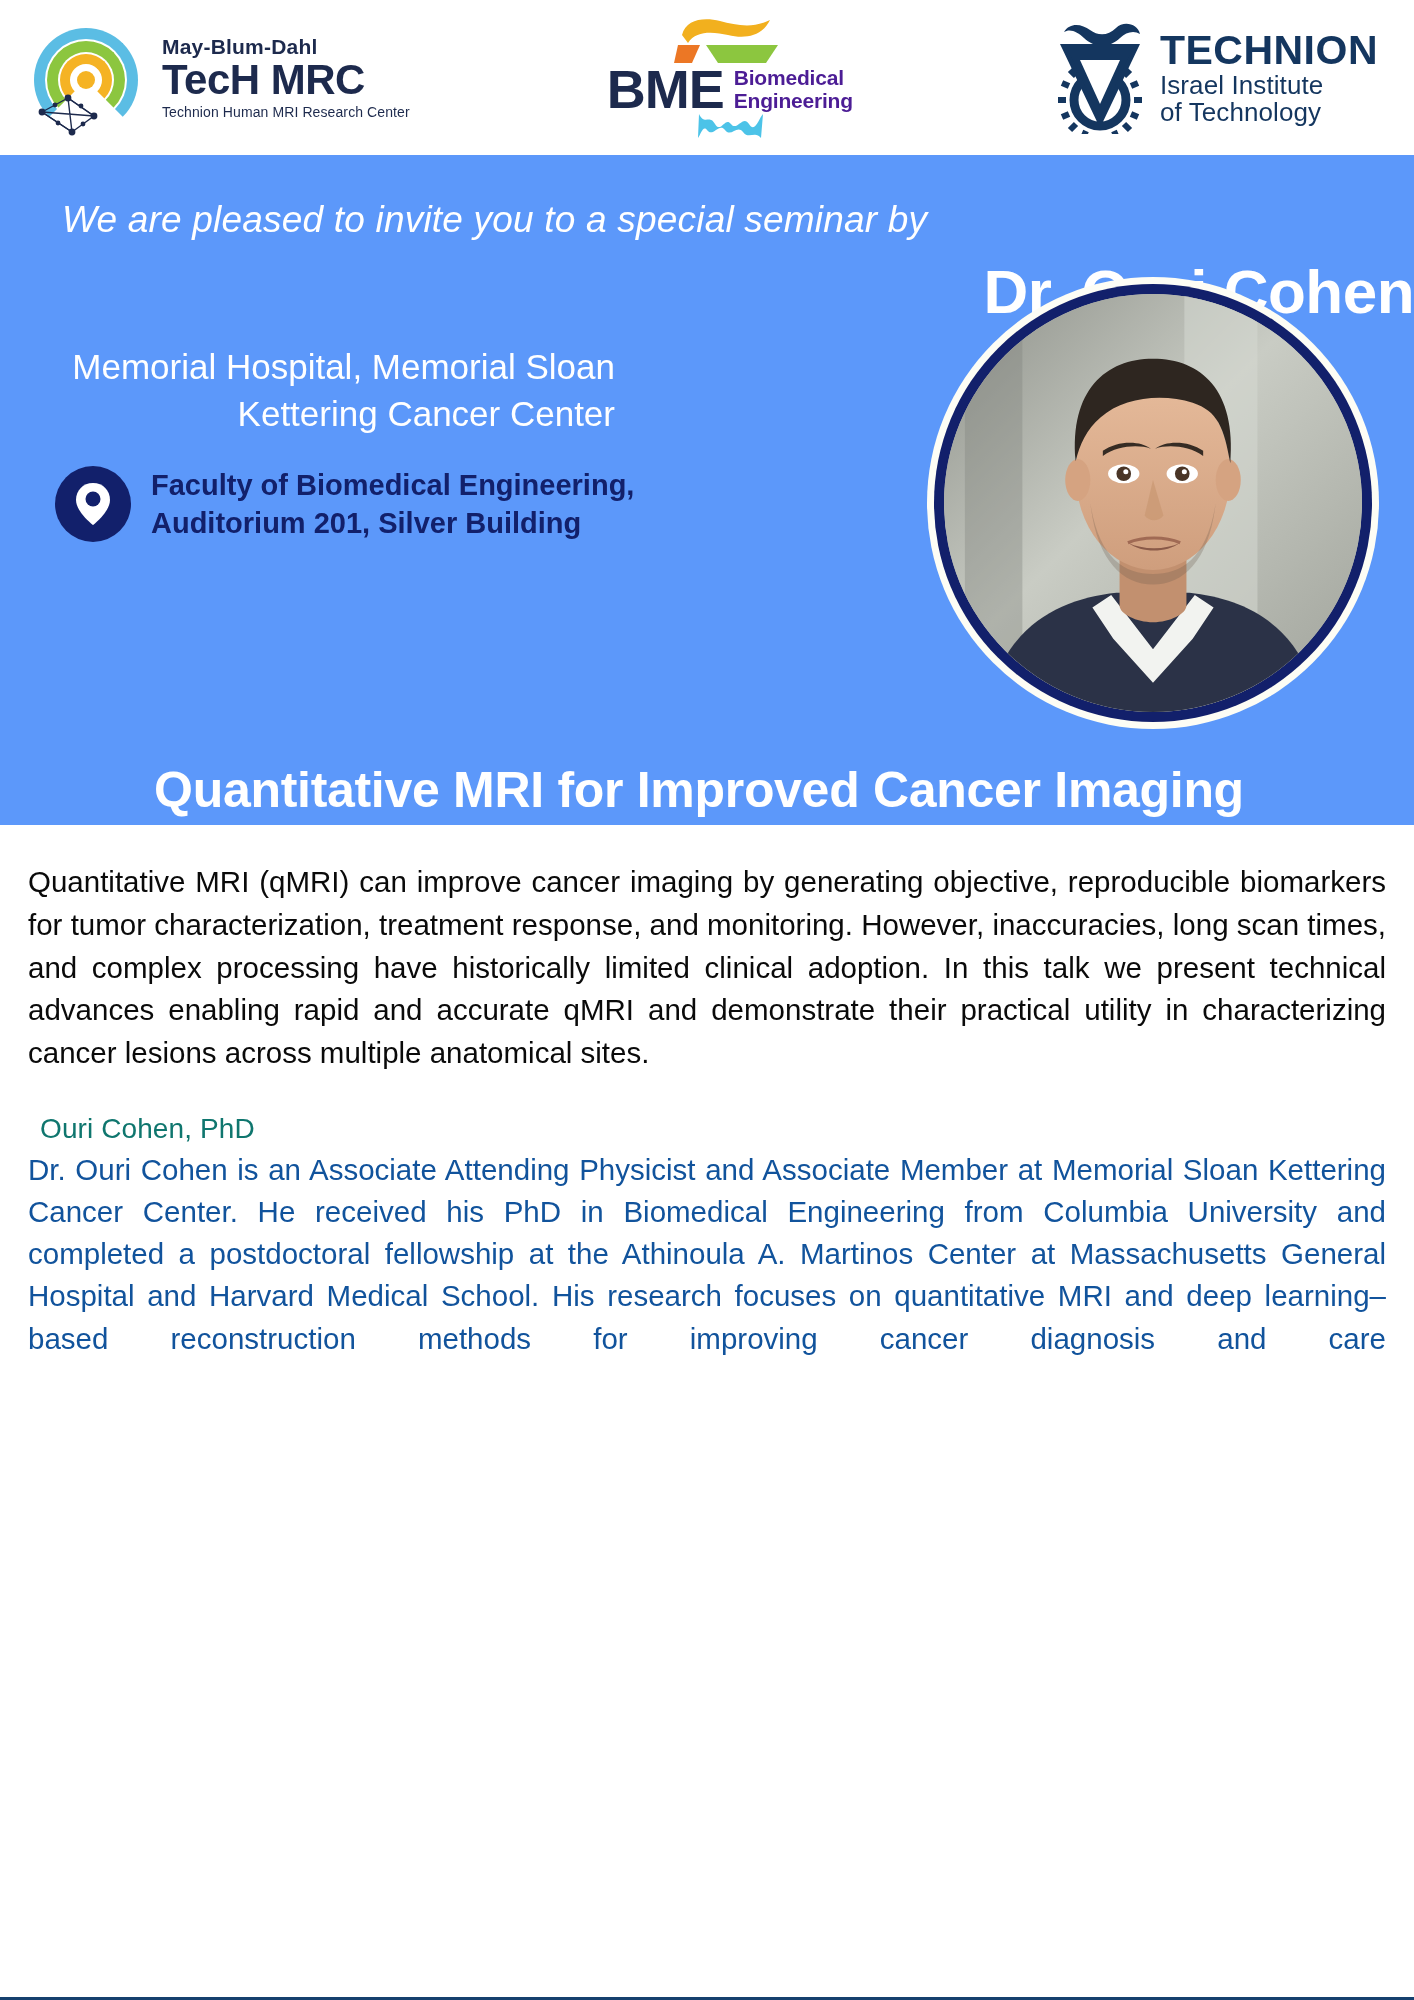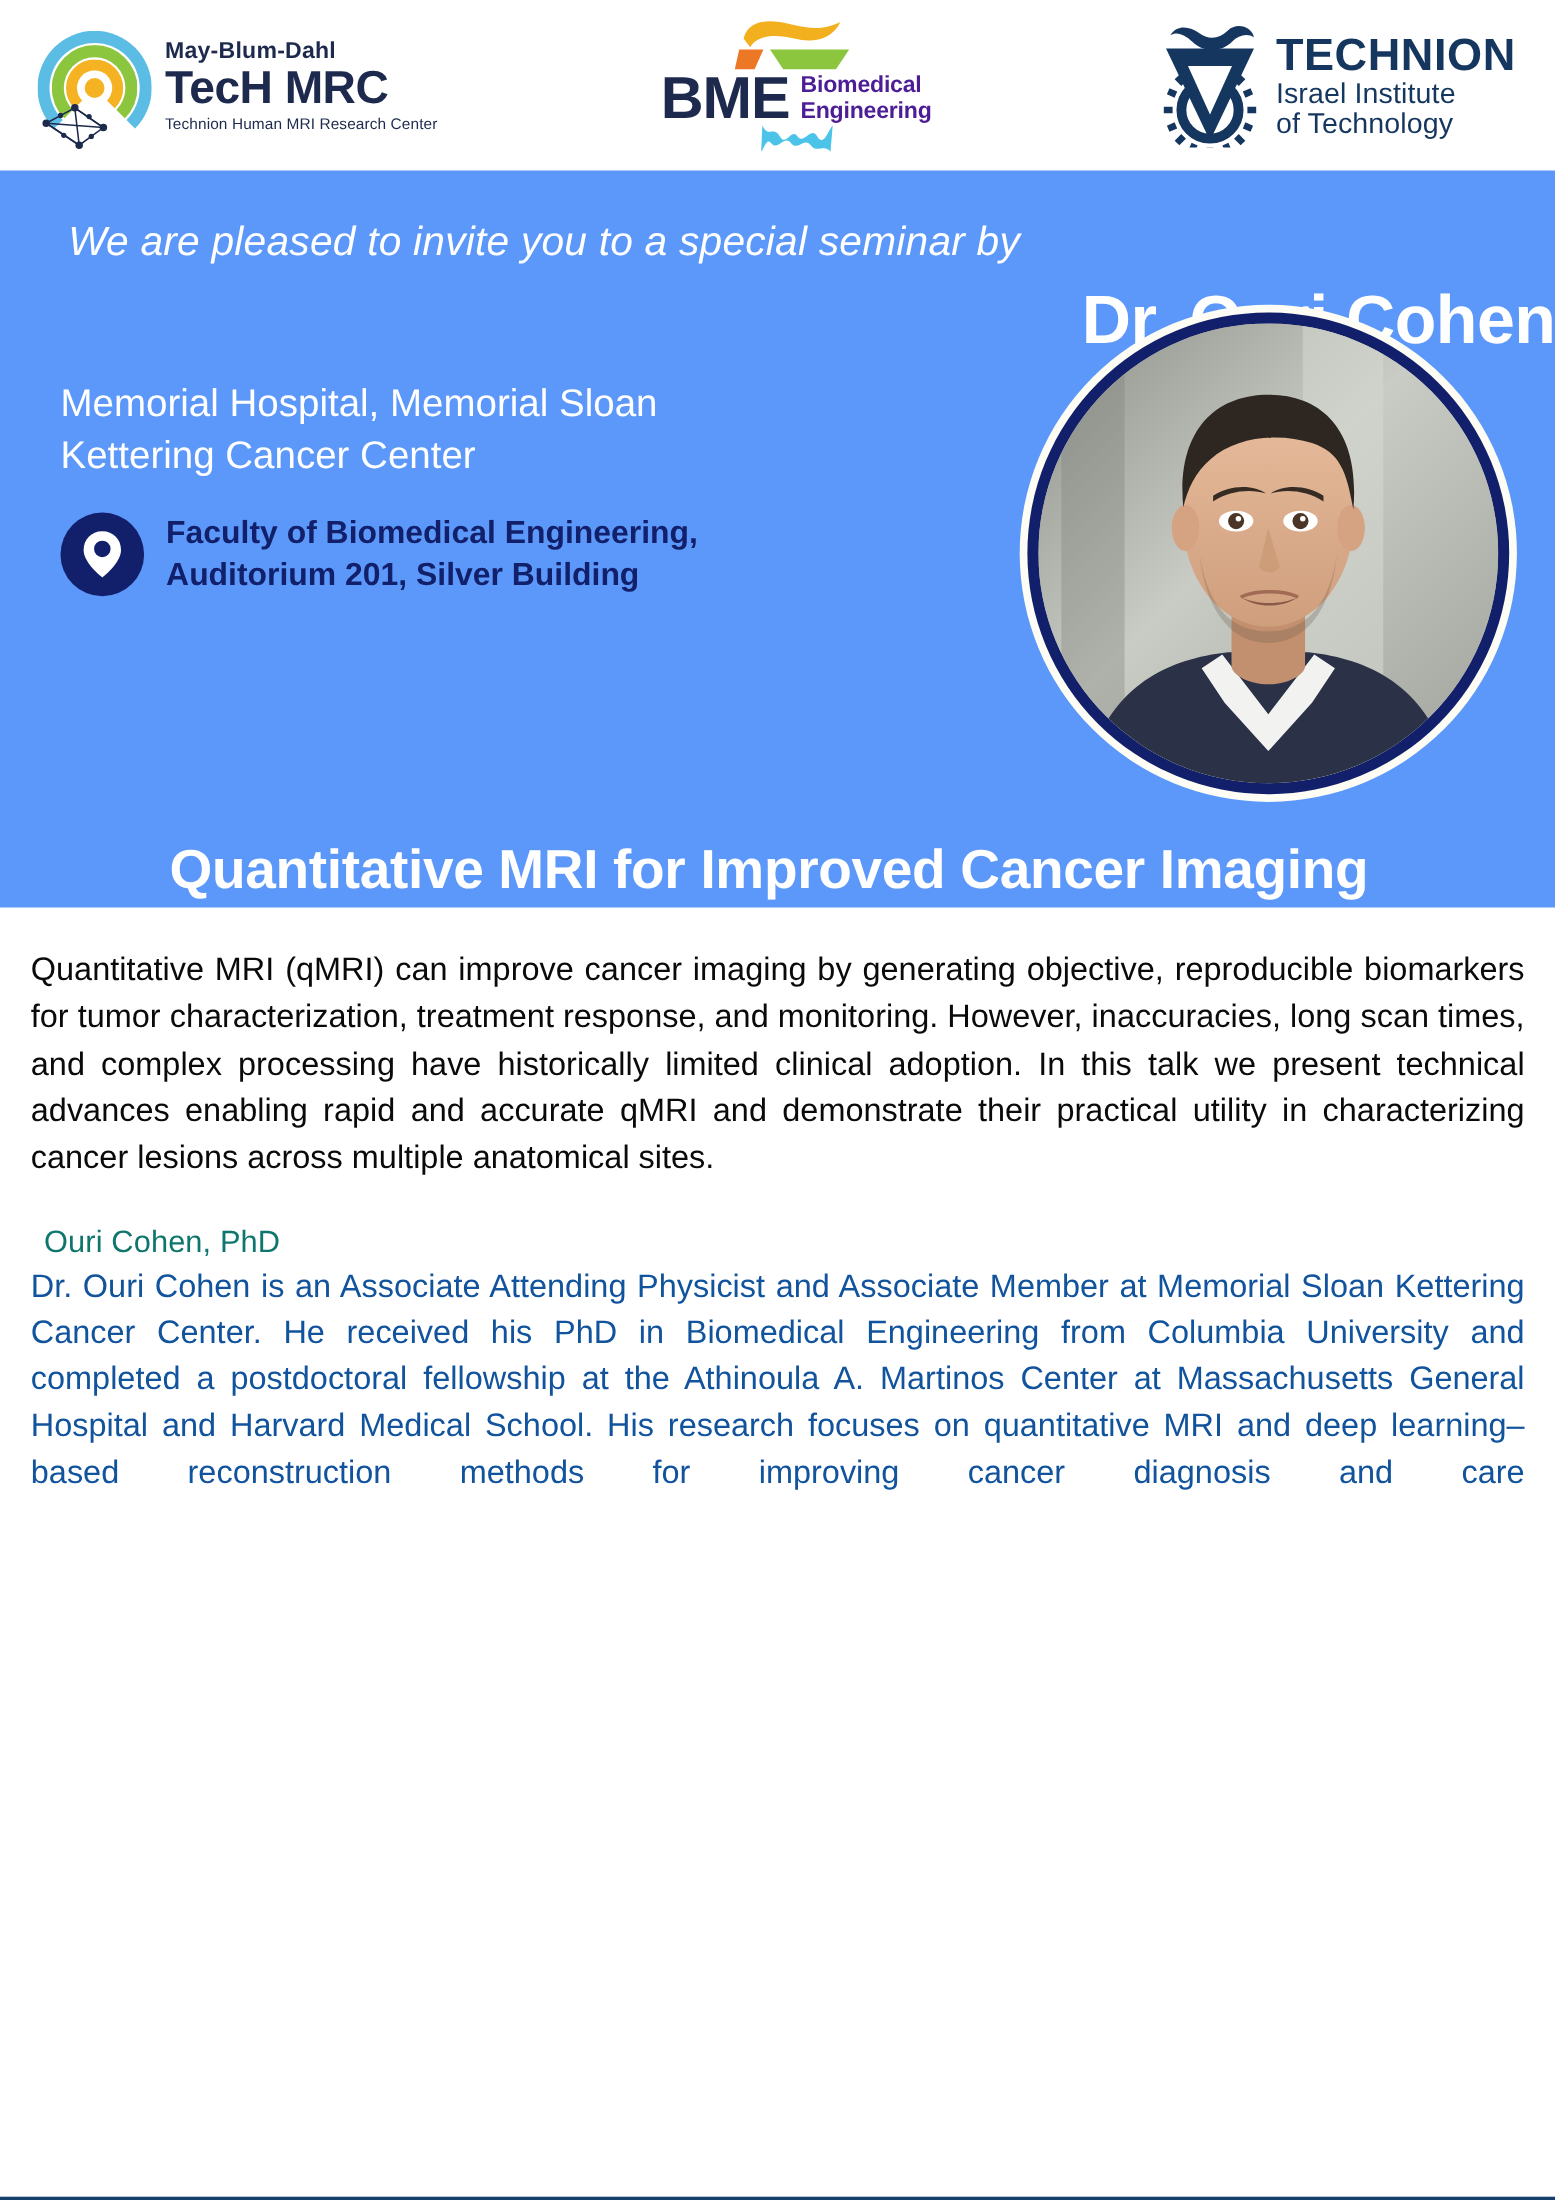--- a/index.html
+++ b/index.html
@@ -20,21 +20,21 @@
     background: #ffffff;
     display: flex;
     align-items: center;
     justify-content: space-between;
     padding: 0 36px 0 30px;
   }
 
   .logo-block { display: flex; align-items: center; }
 
   
-  .techmrc { gap: 8px; }
+  .techmrc { gap: 20px; }
   .arc-mark {
     position: relative;
     width: 112px;
     height: 108px;
     flex: none;
   }
   .arc {
     position: absolute;
     border-style: solid;
     border-radius: 50%;
@@ -113,20 +113,21 @@
     line-height: 1;
     text-align: right;
   }
 
   .affiliation {
     font-size: 35px;
     color: #ffffff;
     margin: 20px 0 0 55px;
     line-height: 1.35;
     max-width: 560px;
+    text-align: right;
   }
 
   .info-list { margin: 28px 0 0 55px; }
 
   .info-row {
     display: flex;
     align-items: center;
     margin-bottom: 14px;
   }
   .info-row.loc { align-items: center; }

